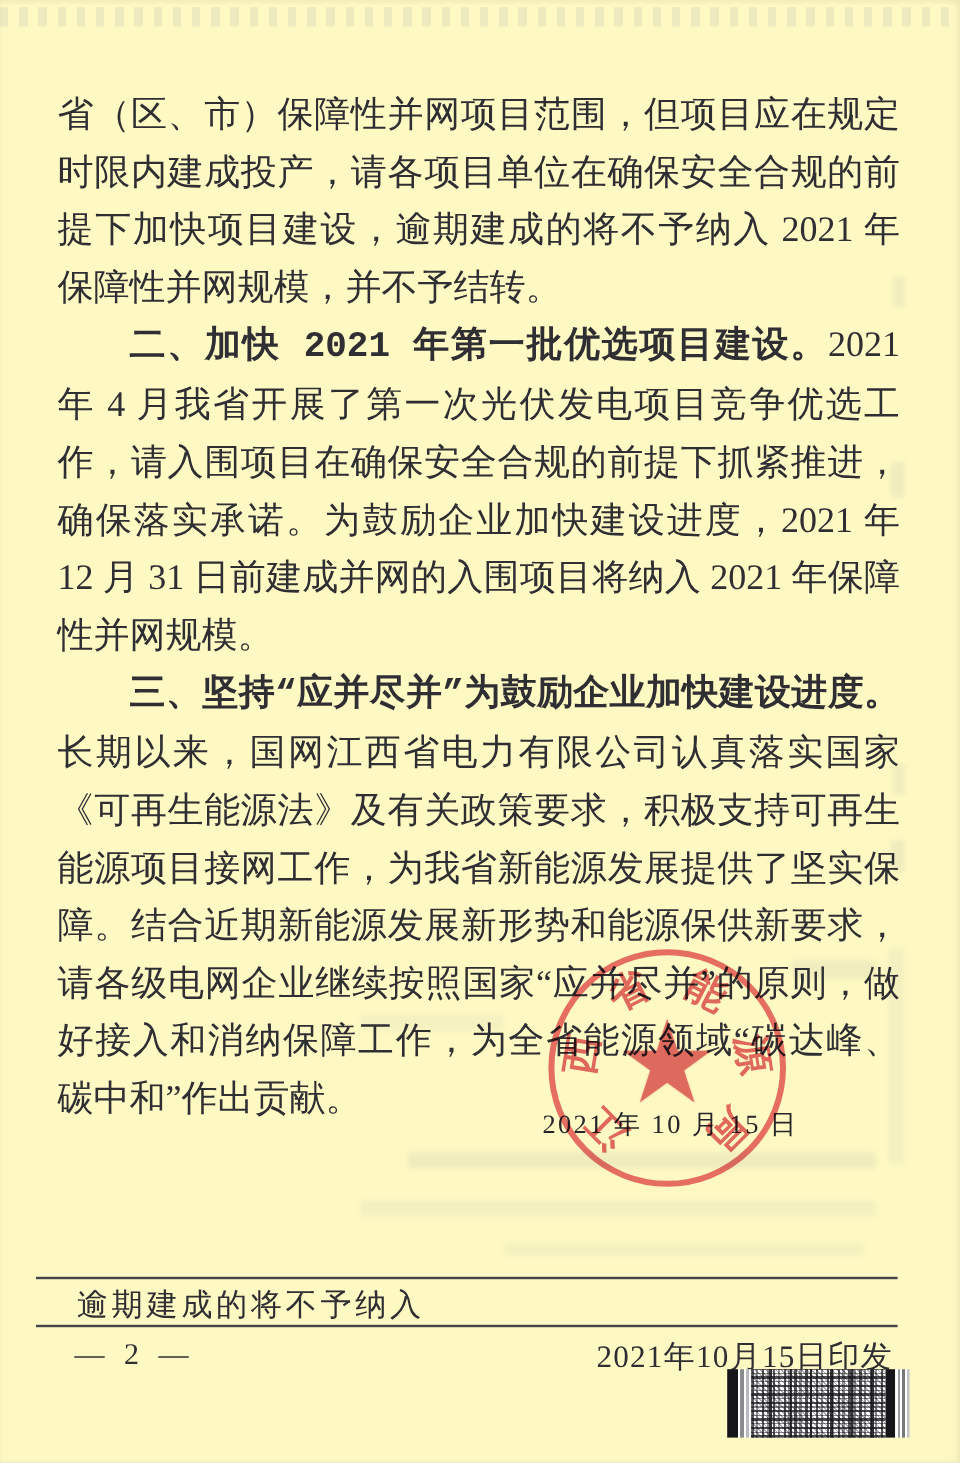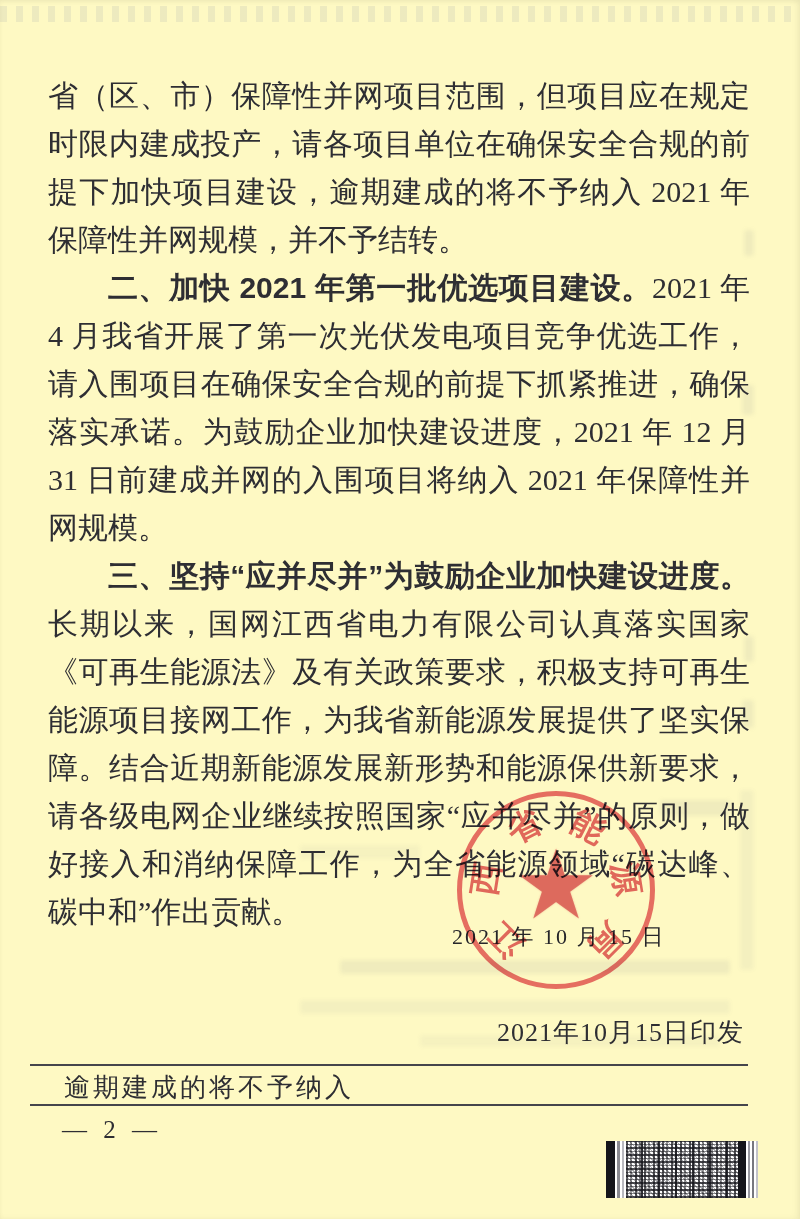--- a/index.html
+++ b/index.html
@@ -20,21 +20,21 @@
   }
   .smudge{position:absolute;background:rgba(120,128,142,.10);filter:blur(2px);border-radius:3px;}
 
   .body-text{
     position:absolute;left:48px;top:72px;width:702px;
     font-size:30px;line-height:48px;color:#2e2e33;
     text-align:justify;
   }
   .body-text p{margin:0;text-indent:2em;}
   .body-text p.continuation{text-indent:0;}
-  .lead{font-weight:bold;font-family:Liberation Sans, sans-serif;}
+  .lead{font-weight:bold;font-family:Liberation Mono, monospace;}
 
   
   .doc-date{
     position:absolute;left:452px;top:922px;
     font-size:22px;color:#26262a;letter-spacing:2px;
     z-index:1;white-space:nowrap;
   }
 
   
   .seal{
@@ -62,21 +62,21 @@
 
   
   .rule{position:absolute;left:30px;width:718px;height:2px;background:#45454c;}
   .rule-1{top:1064px;}
   .rule-2{top:1104px;}
   .footer-issuer{
     position:absolute;left:64px;top:1070px;
     font-size:26px;color:#2e2e33;letter-spacing:3px;
   }
   .footer-print{
-    position:absolute;right:56px;top:1015px;
+    position:absolute;right:56px;top:1113px;
     font-size:26px;color:#2e2e33;letter-spacing:1px;
   }
   .page-number{
     position:absolute;left:62px;top:1116px;
     font-size:25px;color:#2e2e33;letter-spacing:5px;
   }
 
   
   .barcode{
     position:absolute;left:606px;top:1141px;width:152px;height:57px;

